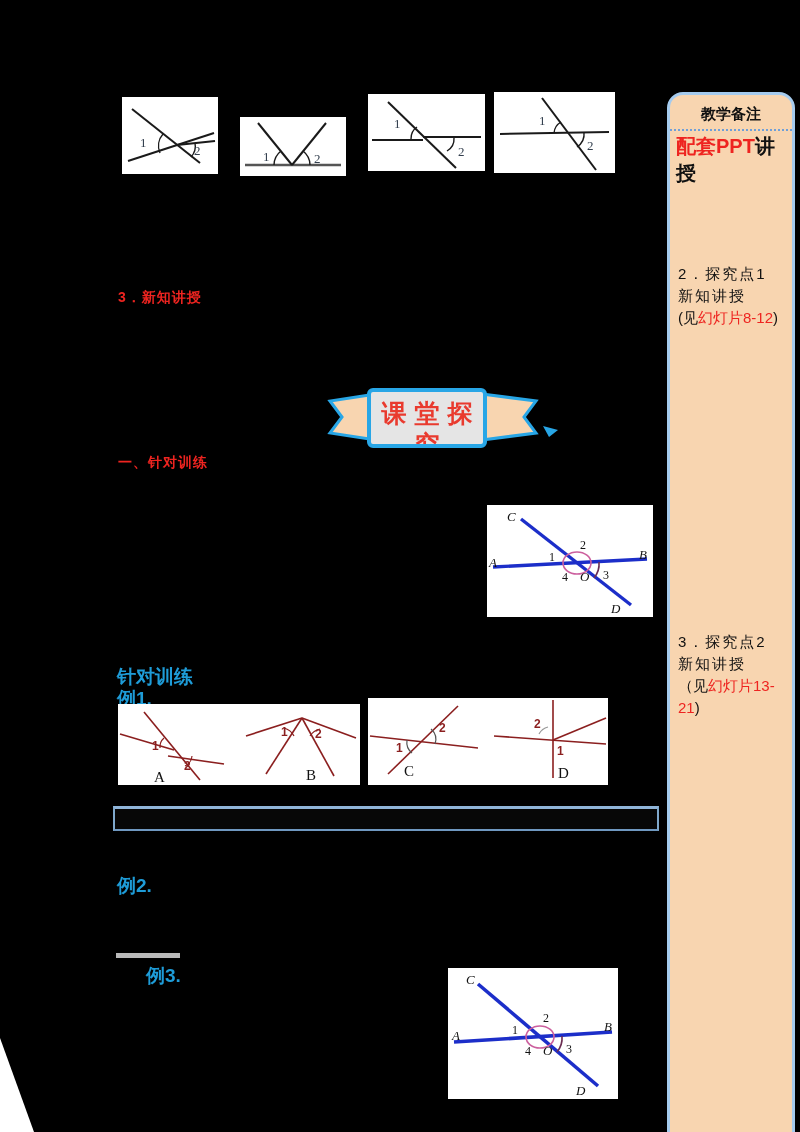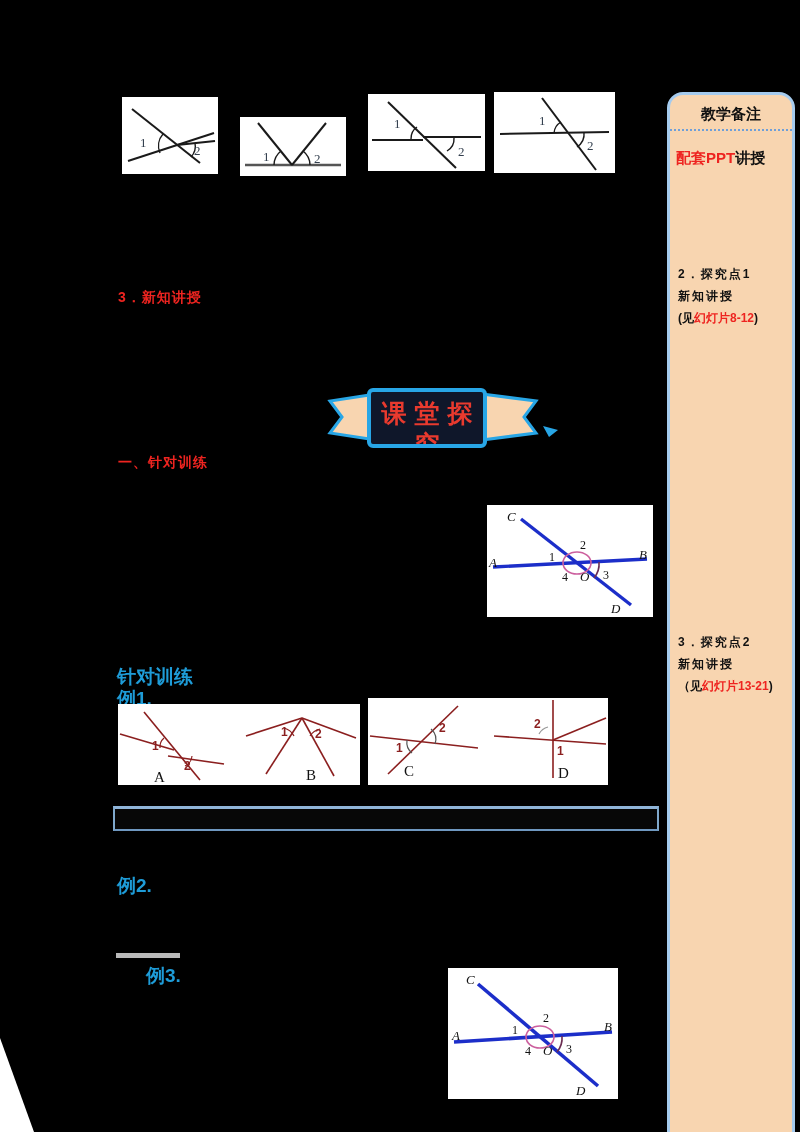--- a/index.html
+++ b/index.html
@@ -14,37 +14,37 @@
   svg{display:block;}
   svg text{font-family:"Liberation Serif",serif;}
   .figlab{fill:#333f4e;font-size:13px;}
   .ptlab{fill:#111;font-size:13px;font-style:italic;}
   .numlab{fill:#111;font-size:12px;}
   .optnum{fill:#8b1f1f;font-size:12px;font-weight:bold;font-family:"Liberation Sans",sans-serif;}
   .optletter{fill:#111;font-size:15px;}
   
   .banner-panel{
     position:absolute;left:367px;top:388px;width:120px;height:60px;
-    background:#0f172a;border:4px solid #28a6e6;border-radius:6px;
+    background:#e5e5e5;border:4px solid #28a6e6;border-radius:6px;
     overflow:hidden;box-sizing:border-box;text-align:center;
   }
   .banner-panel .bline{display:block;color:#e93a2e;font-weight:bold;font-size:25px;
     line-height:31px;letter-spacing:8px;text-indent:8px;}
   .banner-panel .bline1{margin-top:6px;}
   
   .sidebar{
     position:absolute;left:667px;top:92px;width:128px;height:1128px;
     background:#f8d5b0;border:3px solid #a5cbee;border-radius:16px;
     box-sizing:border-box;
   }
   .sidebar-title{display:block;text-align:center;color:#111;font-weight:bold;font-size:15px;margin-top:10px;}
   .sidebar-divider{border-top:2px dotted #6f9fd8;margin-top:5px;width:100%;}
-  .sidebar-sub{display:block;margin:18px 0 0 6px;font-weight:bold;font-size:15px;color:#111;}
+  .sidebar-sub{display:block;margin:2px 0 0 6px;font-weight:bold;font-size:20px;color:#111;}
   .sidebar-sub .red{color:#ee2420;}
-  .note{position:absolute;left:8px;width:112px;font-weight:bold;font-size:12px;color:#111;line-height:22px;}
+  .note{position:absolute;left:8px;width:112px;font-weight:normal;font-size:15px;color:#111;line-height:22px;}
   .note .red{color:#ee2420;}
   .note .bl{display:block;letter-spacing:2px;}
   
   .hl-strip{
     position:absolute;left:113px;top:806px;width:546px;height:25px;box-sizing:border-box;
     background:#070707;
     border-top:3px solid #8fb4d8;border-bottom:2px solid #6f98c0;
     border-left:2px solid #7fa8cc;border-right:2px solid #7fa8cc;
   }
   .gray-bar{position:absolute;left:116px;top:953px;width:64px;height:5px;background:#b9b9b9;}

